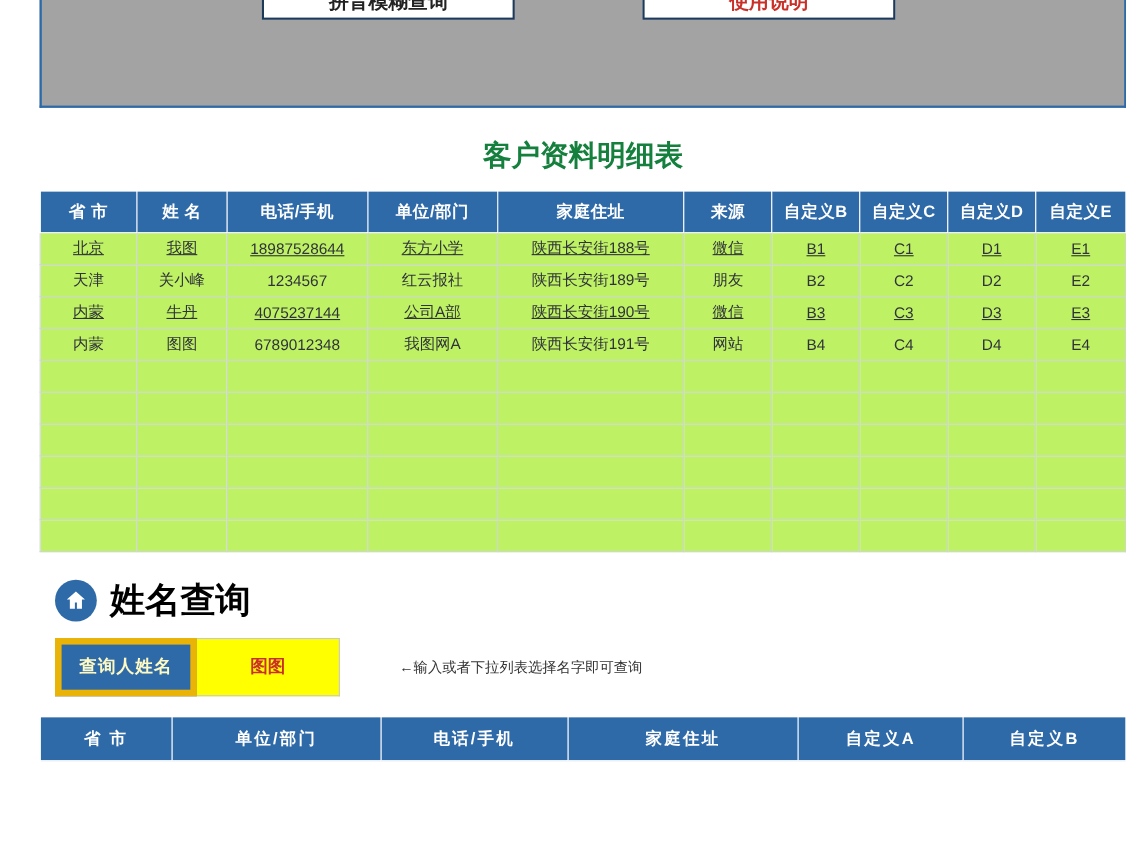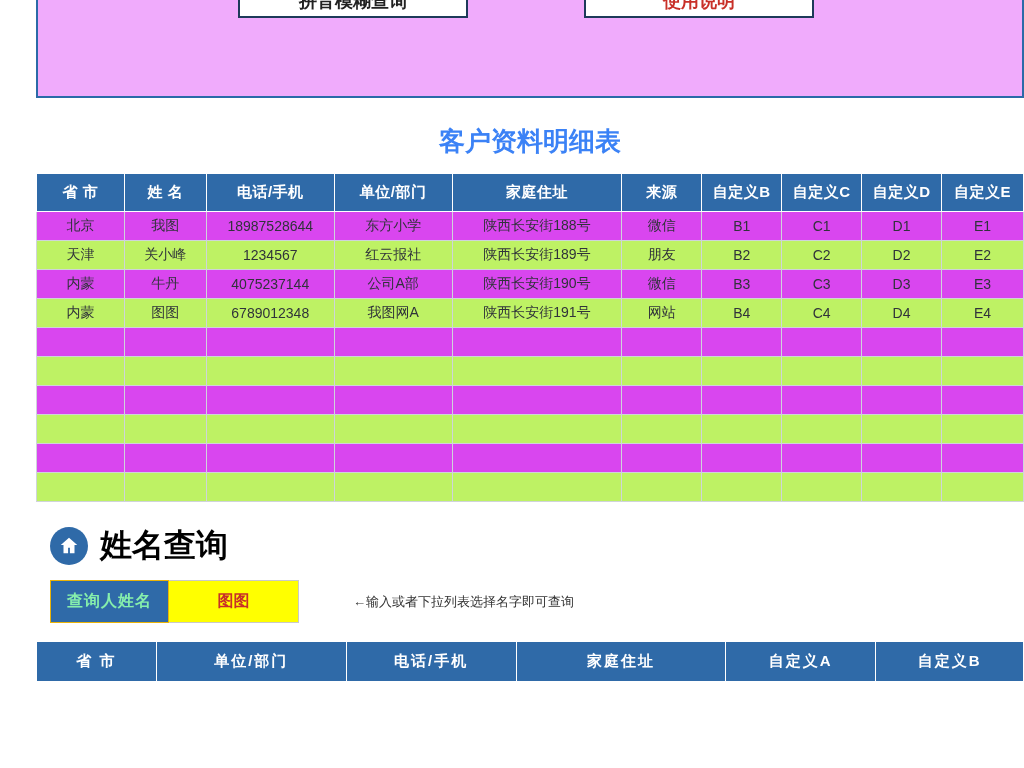--- a/index.html
+++ b/index.html
@@ -9,21 +9,21 @@
     background: #fff;
     font-family: "Microsoft YaHei", Arial, sans-serif;
     color: #222;
     width: 1024px;
   }
   .canvas {
     width: 1024px;
     padding-left: 36px;
   }
   .topbox {
-    background: #f0abfc;
+    background: #a3a3a3;
     border: 2px solid #2b6aa8;
     border-top: none;
     height: 98px;
     width: 988px;
     position: relative;
   }
   .top-btn {
     position: absolute;
     top: -16px;
     height: 34px;
@@ -37,21 +37,21 @@
     align-items: center;
     justify-content: center;
   }
   .top-btn.left { left: 200px; width: 230px; color: #222; }
   .top-btn.right { left: 546px; width: 230px; color: #c83028; }
 
   .title {
     text-align: center;
     font-size: 26px;
     font-weight: bold;
-    color: #3b82f6;
+    color: #15803d;
     margin: 26px 0 14px 0;
     width: 988px;
   }
 
   table.detail {
     border-collapse: collapse;
     width: 988px;
     font-size: 14px;
   }
   table.detail th {
@@ -64,21 +64,21 @@
     letter-spacing: 0.5px;
   }
   table.detail td {
     border: 1px solid #cfd4da;
     padding: 5px 4px;
     text-align: center;
     color: #30333a;
     height: 29px;
   }
   table.detail tbody tr.alt td { background: #bef264; }
-  table.detail tbody tr.plain td { background: #d946ef; }
+  table.detail tbody tr.plain td { background: #bef264; text-decoration: underline; }
   table.detail .col0 { width: 88px; }
   table.detail .col1 { width: 82px; }
   table.detail .col2 { width: 128px; }
   table.detail .col3 { width: 118px; }
   table.detail .col4 { width: 170px; }
   table.detail .col5 { width: 80px; }
   table.detail .col6 { width: 80px; }
   table.detail .col7 { width: 80px; }
   table.detail .col8 { width: 80px; }
   table.detail .col9 { width: 82px; }
@@ -104,26 +104,26 @@
   }
 
   .query-row {
     display: flex;
     align-items: stretch;
     margin-left: 14px;
     margin-bottom: 18px;
   }
   .query-label {
     background: #2f6aa8;
-    color: #86efac;
+    color: #fef9c3;
     font-size: 16px;
     font-weight: bold;
     padding: 10px 16px;
     display: flex; align-items: center; justify-content: center;
-    border: 1px solid #eab308;
+    border: 6px solid #eab308;
     letter-spacing: 1px;
   }
   .query-value {
     background: #ffff00;
     color: #c83028;
     font-size: 16px;
     font-weight: bold;
     width: 130px;
     display: flex; align-items: center; justify-content: center;
     border: 1px solid #c9c9c9;

